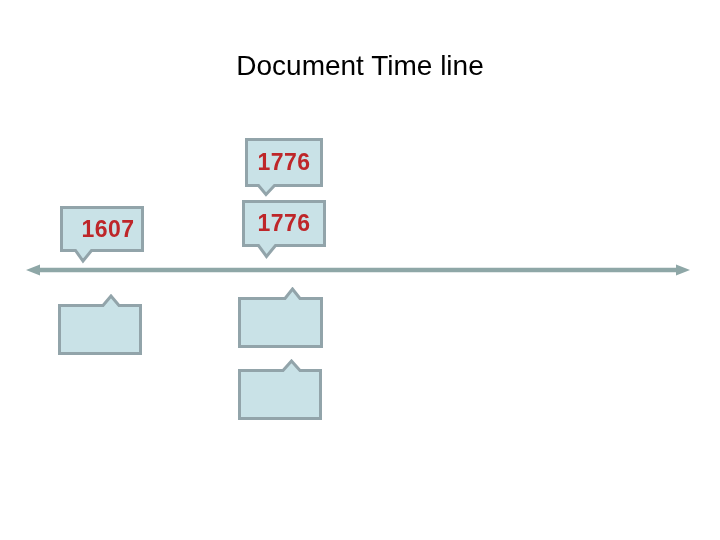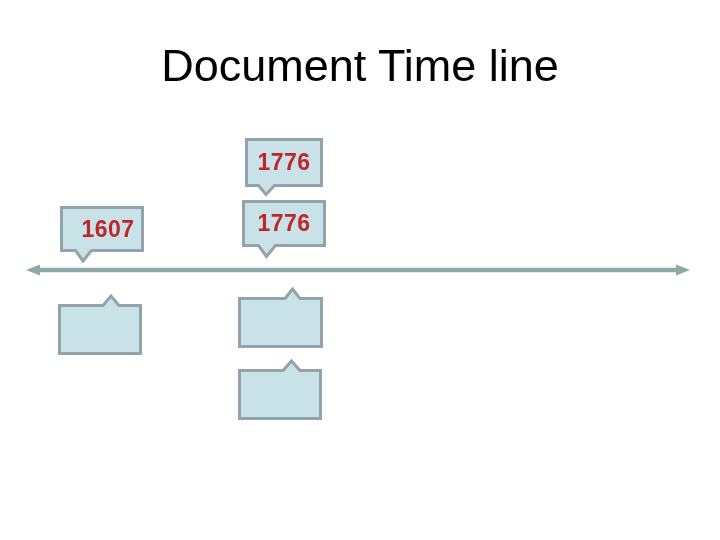--- a/index.html
+++ b/index.html
@@ -8,21 +8,21 @@
   .slide {
     position:relative; width:720px; height:540px;
     background: var(--background, #ffffff);
     overflow:hidden;
     font-family:"Liberation Sans","DejaVu Sans",sans-serif;
   }
 
   .slide-title {
     position:absolute; top:40px; left:0; width:720px;
     text-align:center;
-    font-size:45px; line-height:52px; font-weight:400;
+    font-size:28px; line-height:52px; font-weight:400;
     color: var(--title-text, #000);
   }
 
   .callout { position:absolute; }
   .callout svg { position:absolute; left:0; top:0; display:block; }
   .callout path {
     fill: var(--callout-fill, #c9e2e7);
     stroke: var(--callout-border, #92a4aa);
     stroke-width:3;
   }

